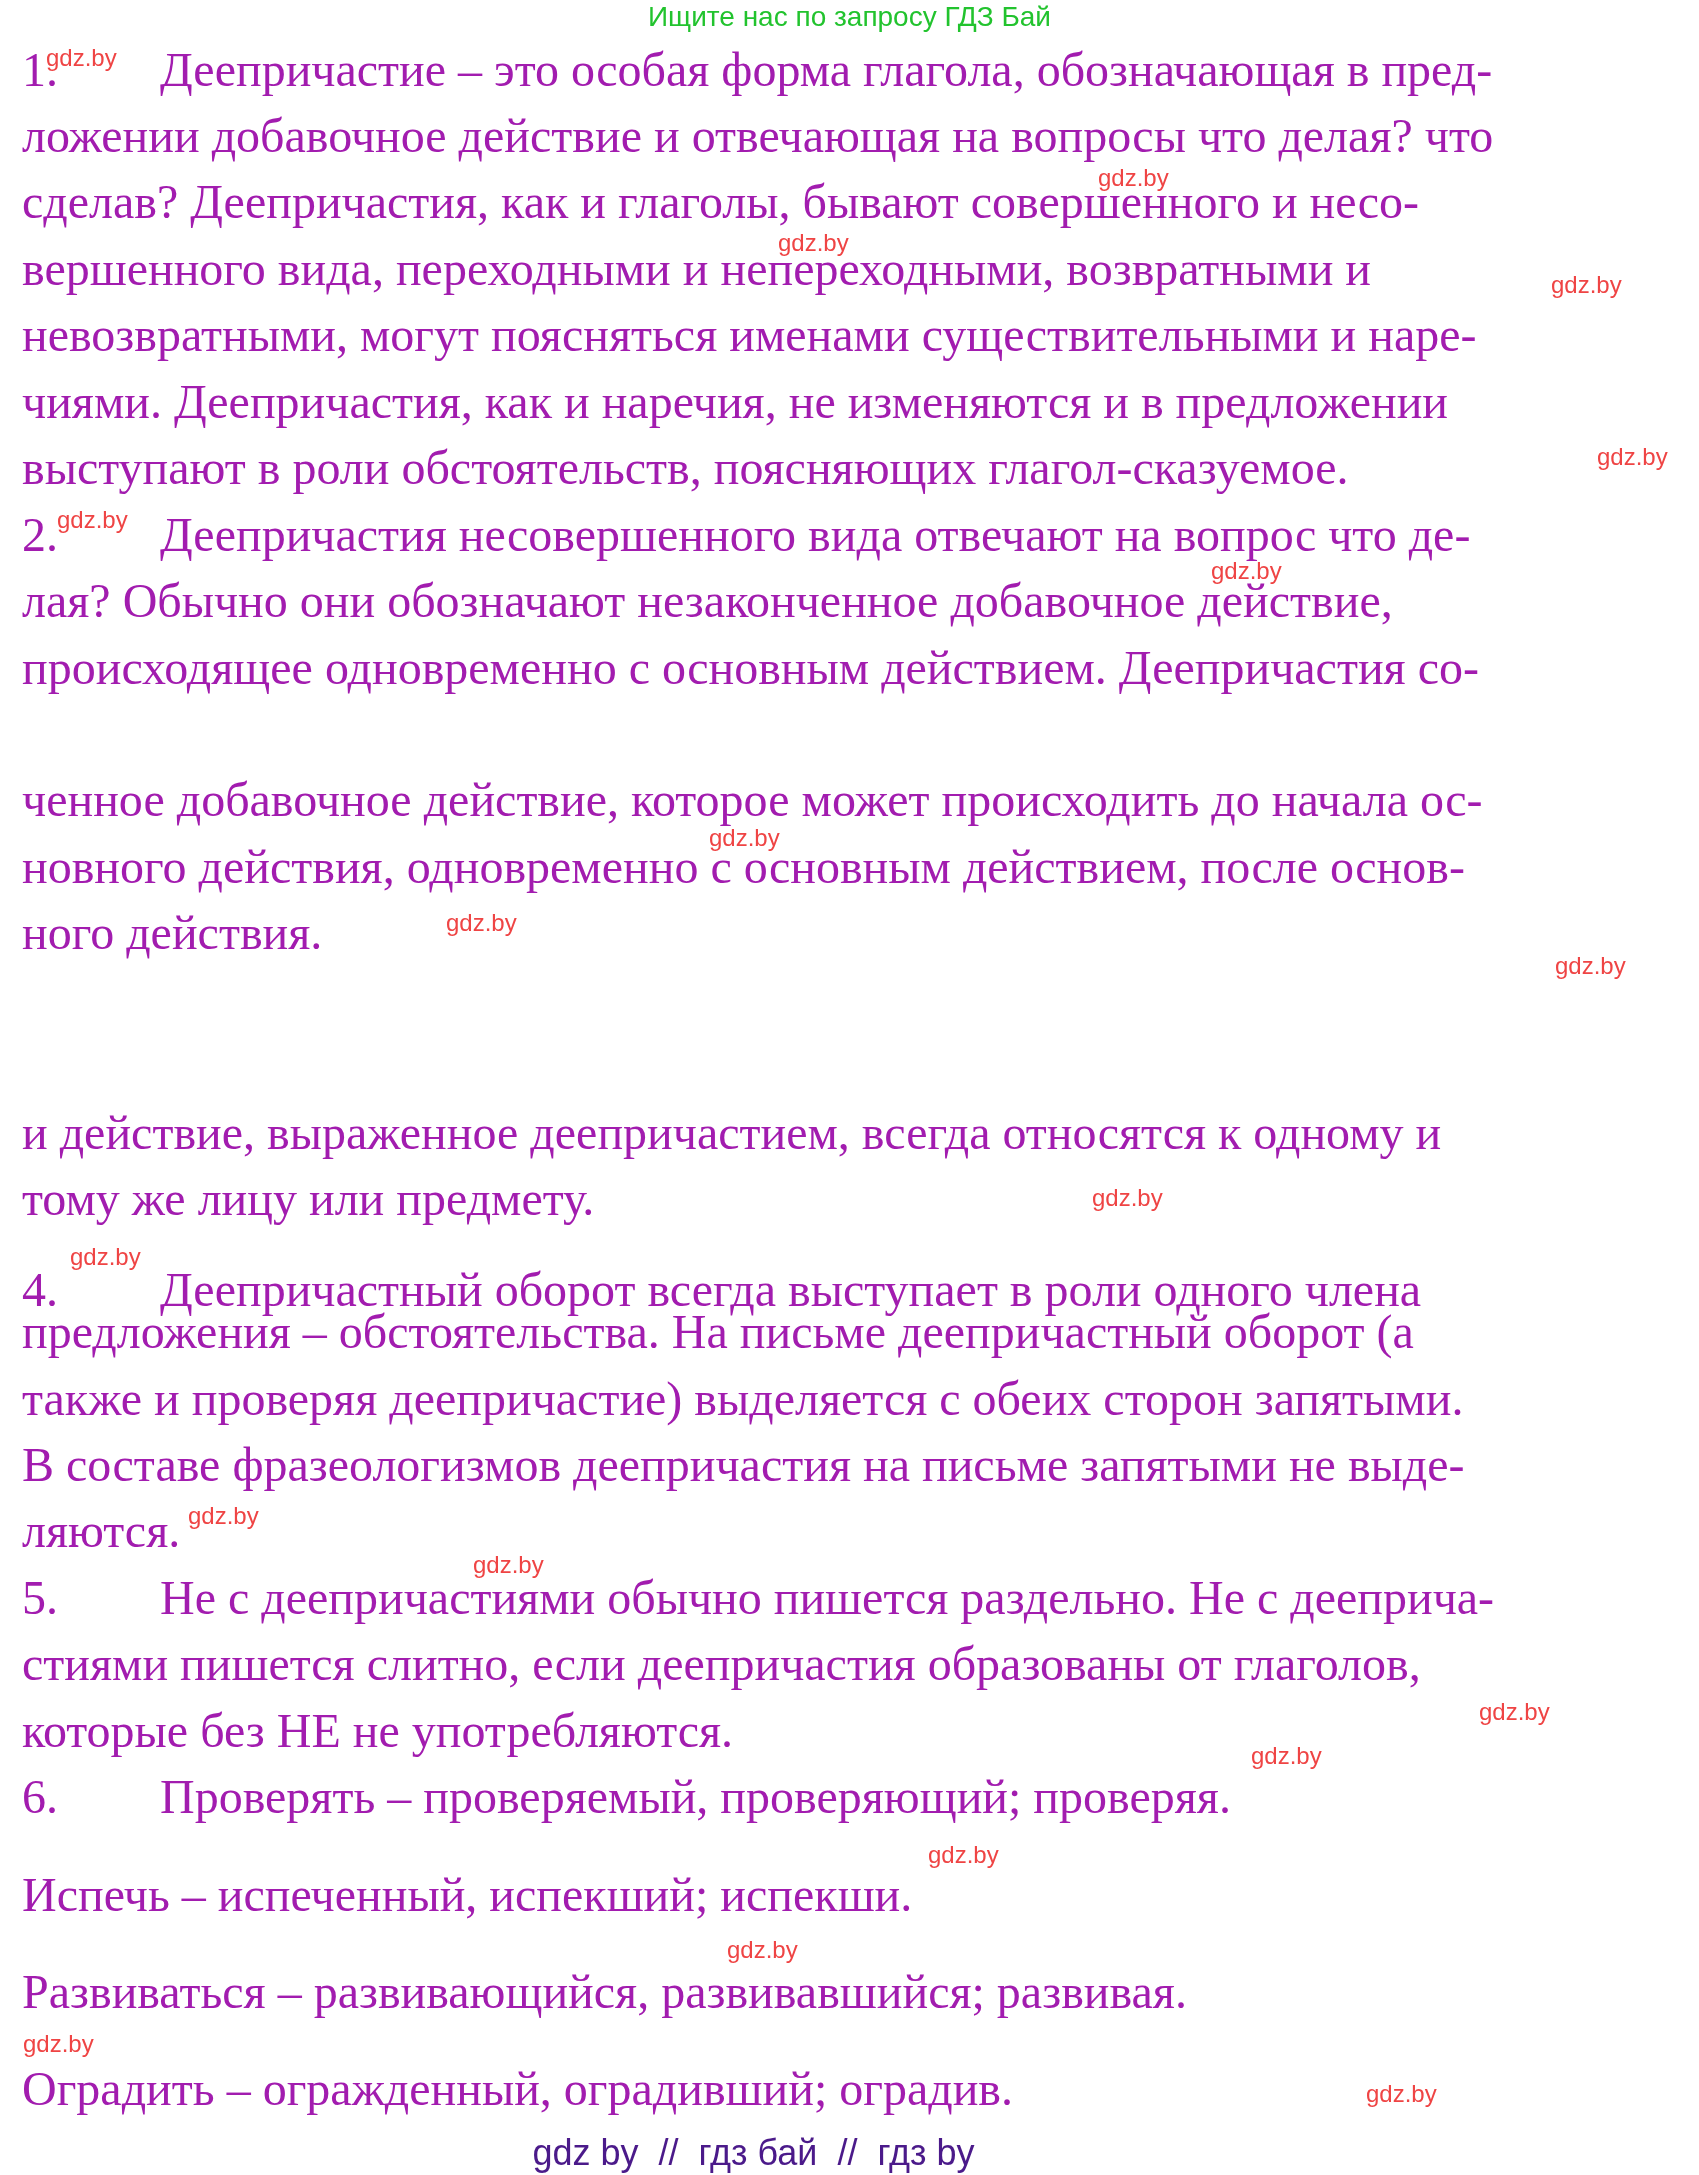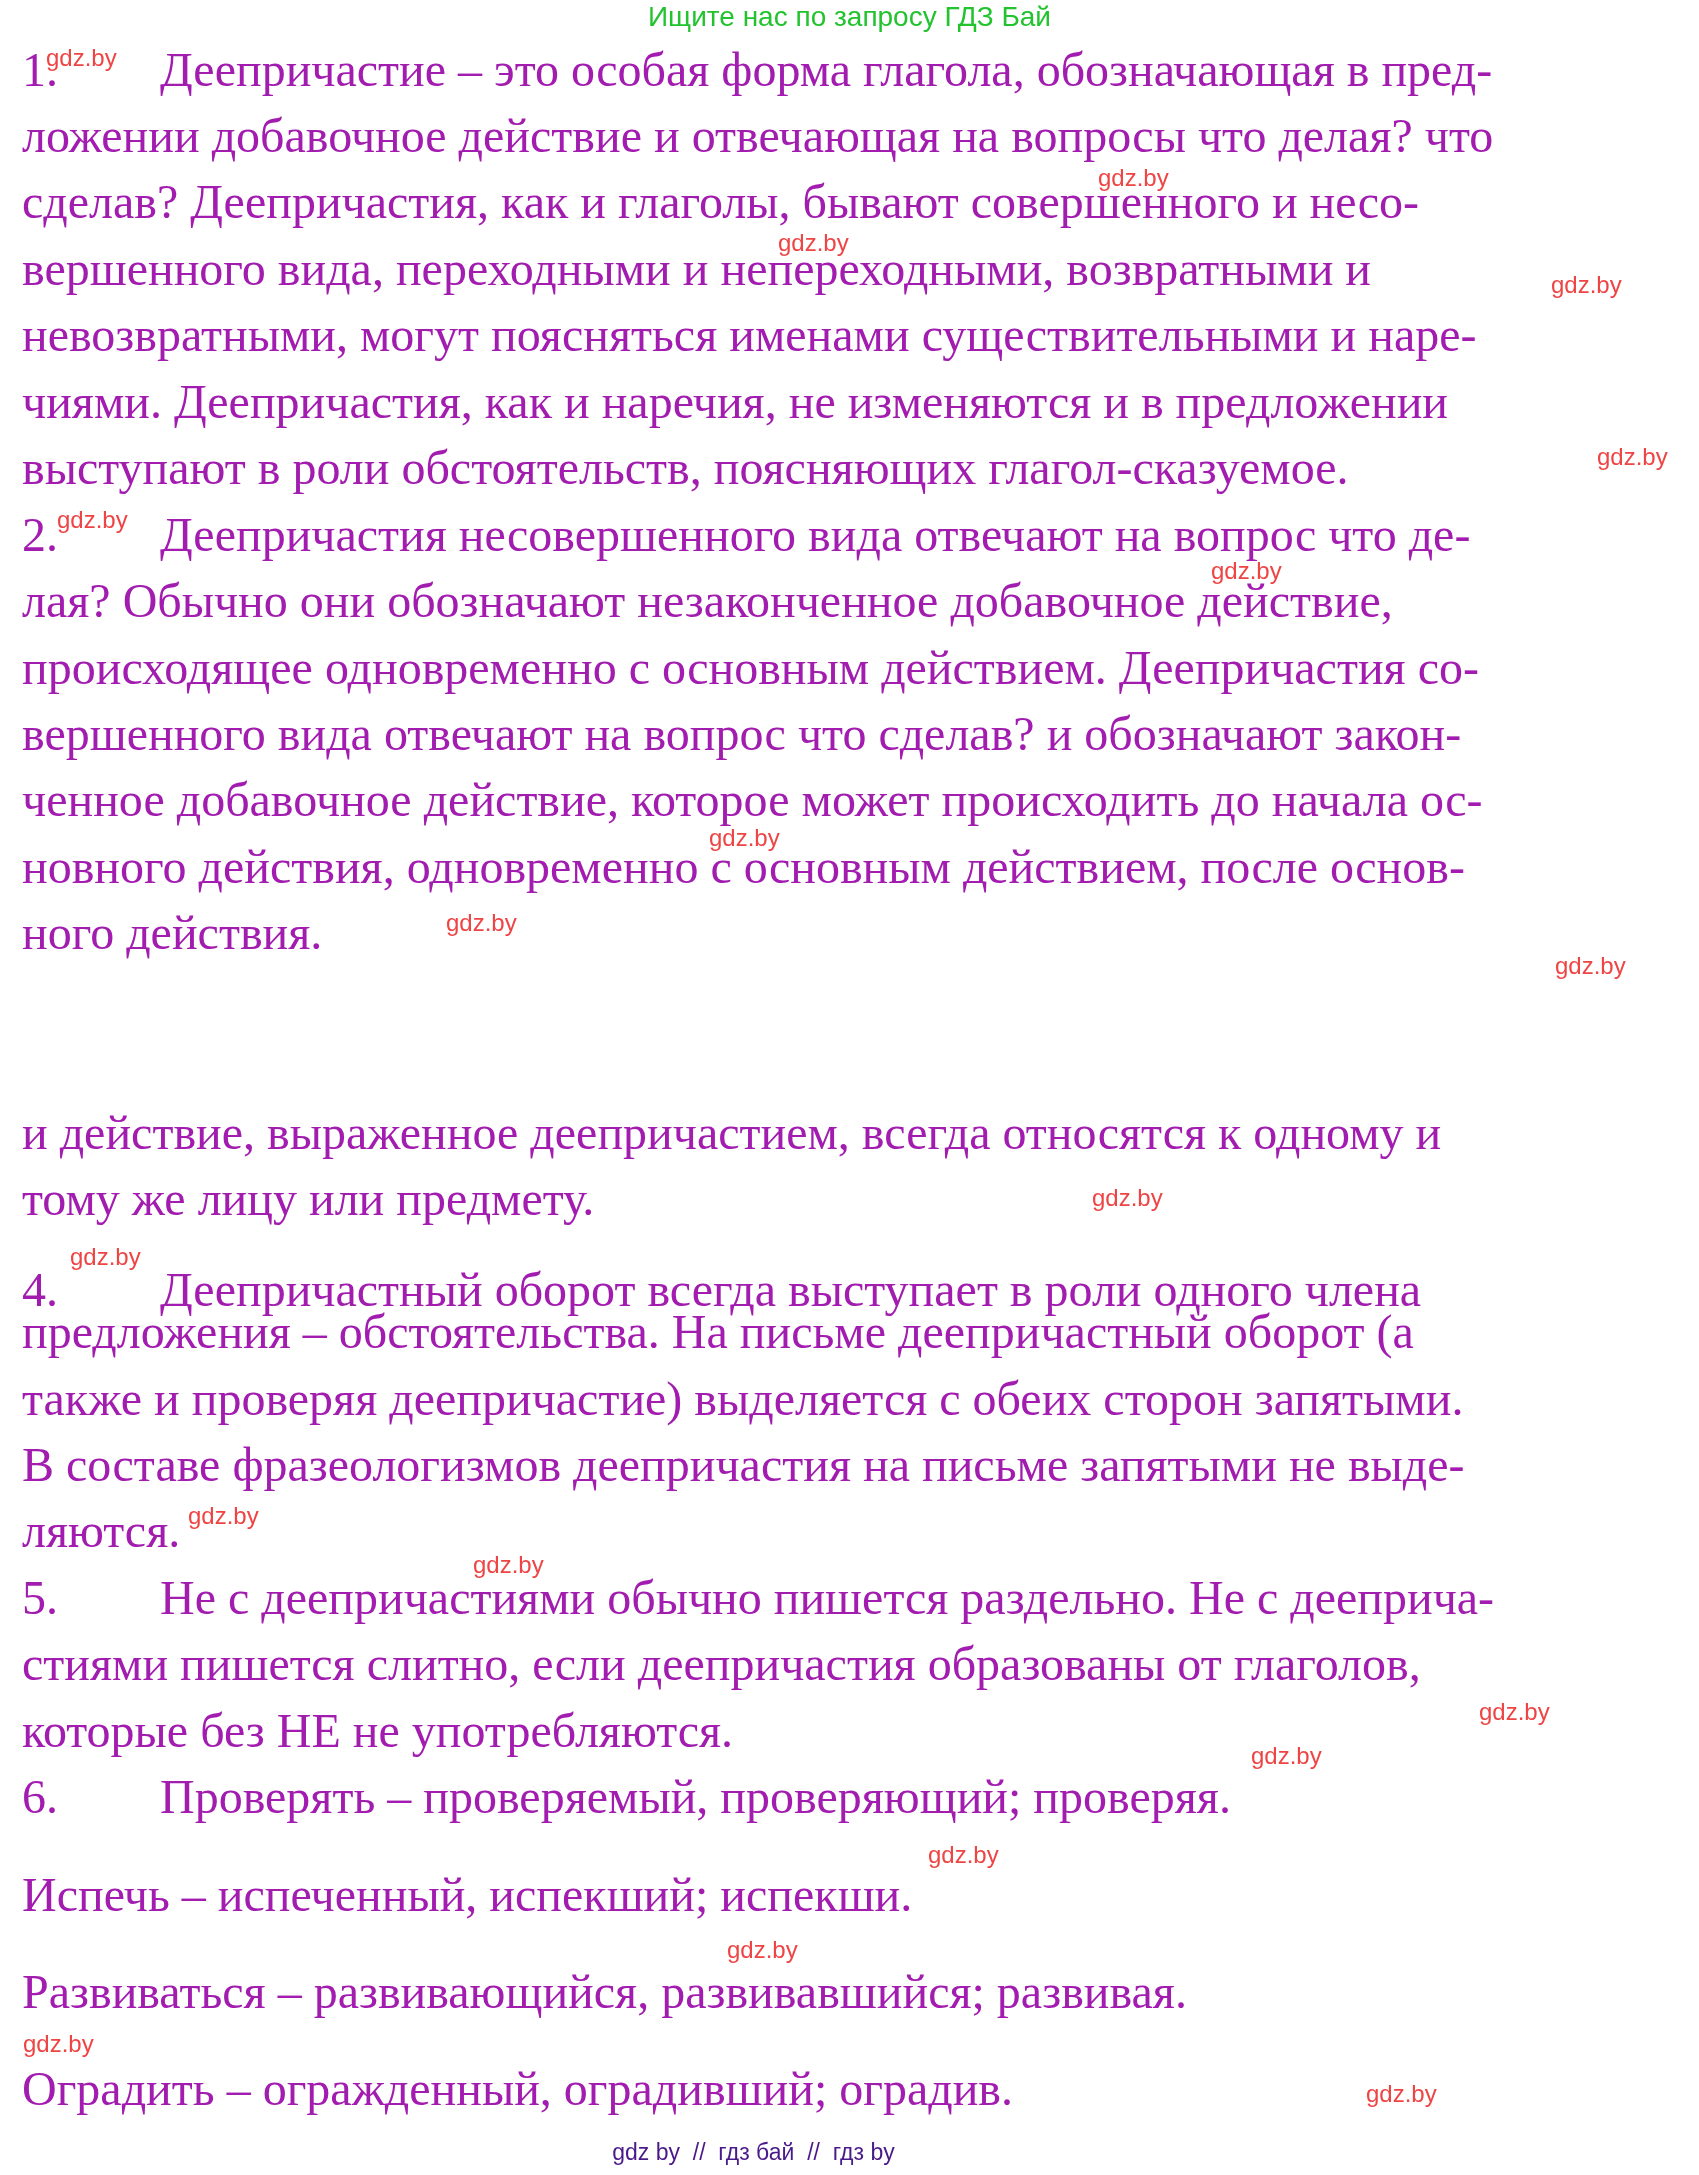--- a/index.html
+++ b/index.html
@@ -15,42 +15,41 @@
     font-family:"Liberation Serif", serif; font-size:48px; color:#a21caf;
     line-height:55px; transform-origin:left center;
   }
   .num { display:inline-block; width:138px; }
   .wm {
     position:absolute; font-family:"Liberation Sans", sans-serif;
     font-size:24px; color:#ef4444; line-height:28px; white-space:nowrap;
   }
   .footer {
     position:absolute; left:0; width:1507px; top:2134px; text-align:center;
-    font-family:"Liberation Sans", sans-serif; font-size:23px; color:#4b1a8a;
+    font-family:"Liberation Sans", sans-serif; font-size:36px; color:#4b1a8a;
     line-height:37px; white-space:pre;
   }
 </style>
 </head>
 <body>
 
 <div class="page">
   <div class="header">Ищите нас по запросу ГДЗ Бай</div>
 
   <div class="line" style="top:42px;"><span class="num">1.</span><span>Деепричастие – это особая форма глагола, обозначающая в пред-</span></div>
   <div class="line" style="top:108px;">ложении добавочное действие и отвечающая на вопросы что делая? что</div>
   <div class="line" style="top:174px;">сделав? Деепричастия, как и глаголы, бывают совершенного и несо-</div>
   <div class="line" style="top:241px;">вершенного вида, переходными и непереходными, возвратными и</div>
   <div class="line" style="top:307px;">невозвратными, могут поясняться именами существительными и наре-</div>
   <div class="line" style="top:374px;text-align:right;">чиями. Деепричастия, как и наречия, не изменяются и в предложении</div>
   <div class="line" style="top:440px;">выступают в роли обстоятельств, поясняющих глагол-сказуемое.</div>
 
   <div class="line" style="top:507px;"><span class="num">2.</span><span>Деепричастия несовершенного вида отвечают на вопрос что де-</span></div>
   <div class="line" style="top:573px;">лая? Обычно они обозначают незаконченное добавочное действие,</div>
   <div class="line" style="top:640px;">происходящее одновременно с основным действием. Деепричастия со-</div>
-  <div class="line" style="top:706px;">вершенного вида отвечают на вопрос что сделав? и обозначают закон-</div>
   <div class="line" style="top:772px;">ченное добавочное действие, которое может происходить до начала ос-</div>
   <div class="line" style="top:839px;">новного действия, одновременно с основным действием, после основ-</div>
   <div class="line" style="top:905px;">ного действия.</div>
 
   <div class="line" style="top:1105px;">и действие, выраженное деепричастием, всегда относятся к одному и</div>
   <div class="line" style="top:1171px;">тому же лицу или предмету.</div>
 
   <div class="line" style="top:1262px;"><span class="num">4.</span><span>Деепричастный оборот всегда выступает в роли одного члена</span></div>
   <div class="line" style="top:1304px;">предложения – обстоятельства. На письме деепричастный оборот (а</div>
   <div class="line" style="top:1371px;">также и проверяя деепричастие) выделяется с обеих сторон запятыми.</div>

